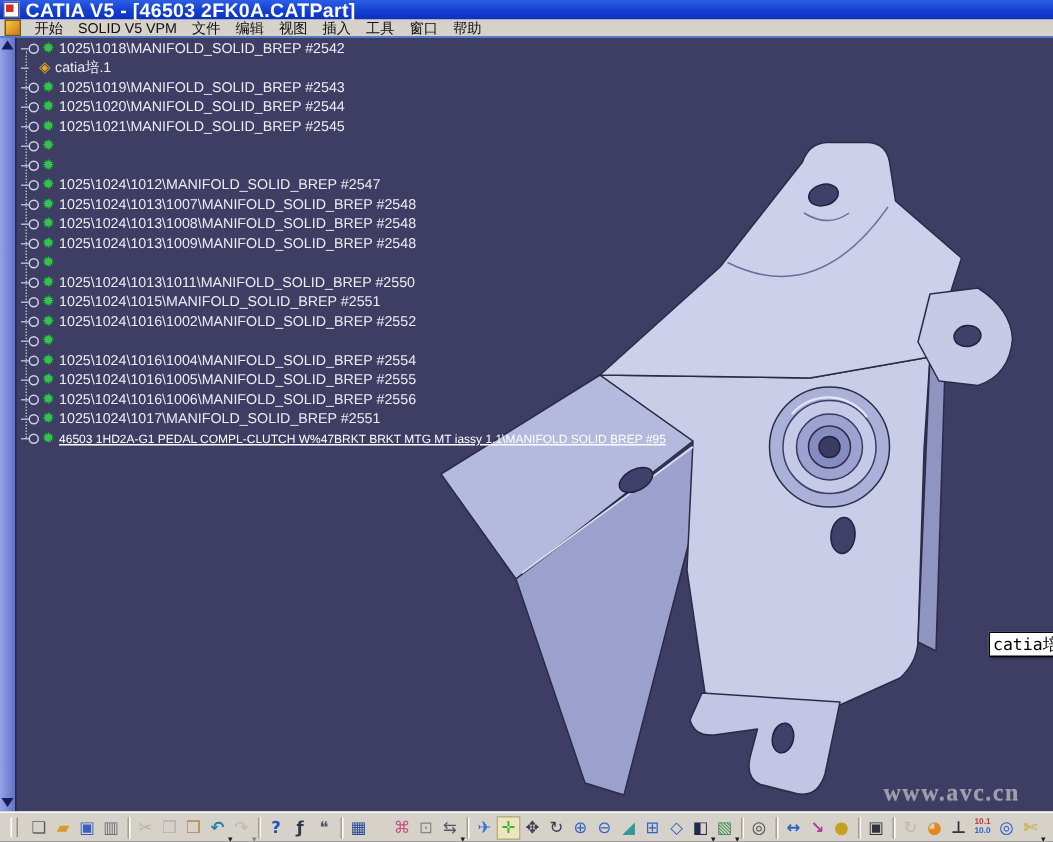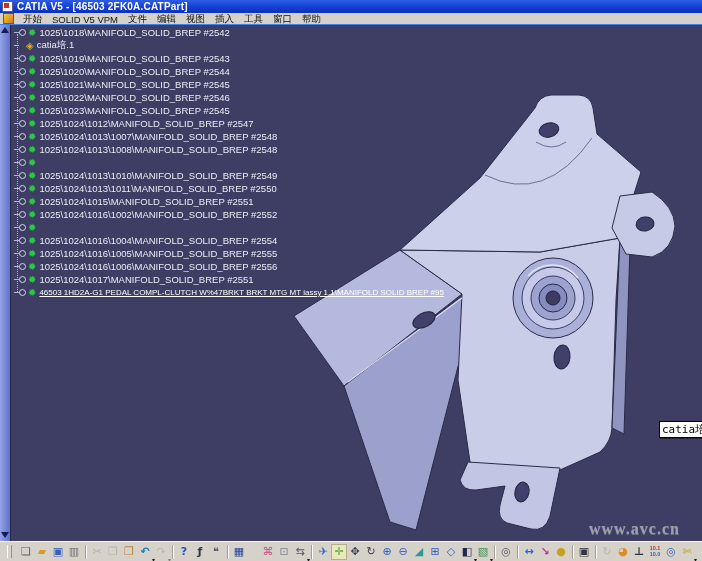--- a/index.html
+++ b/index.html
@@ -5,21 +5,21 @@
   html,body{margin:0;padding:0;}
   body{width:702px;height:561px;position:relative;overflow:hidden;background:#d6d2c9;
        font-family:"Liberation Sans",sans-serif;}
 
   
   .titlebar{position:absolute;left:0;top:0;width:702px;height:13px;
     background:linear-gradient(180deg,#2d5de6 0%,#1440d2 55%,#0b2fc0 100%);
     display:flex;align-items:center;padding-left:2px;box-sizing:border-box;}
   .app-icon{width:9px;height:9px;background:#fff;border:1px solid #5a5a8a;flex:none;position:relative;}
   .app-icon::after{content:"";position:absolute;left:1px;top:1px;width:5px;height:5px;background:#d03020;}
-  .title-text{color:#fff;font-size:10px;font-weight:bold;margin-left:4px;white-space:nowrap;letter-spacing:.2px;}
+  .title-text{color:#fff;font-size:13px;font-weight:bold;margin-left:4px;white-space:nowrap;letter-spacing:.2px;}
 
   
   .menubar{position:absolute;left:0;top:13px;width:702px;height:12px;background:#d6d2c9;
     border-bottom:1px solid #3b82f6;display:flex;align-items:flex-start;box-sizing:border-box;}
   .doc-icon{width:9px;height:9px;margin:0 4px 0 3px;flex:none;
     background:linear-gradient(135deg,#f7c63e,#d07a18);border:1px solid #7a5a10;}
   .menus{display:flex;align-items:center;}
   .menu-item{font-size:9.5px;color:#101010;padding:0 5px;white-space:nowrap;cursor:default;}
 
   
@@ -186,27 +186,25 @@
 
       <div class="trow">
         <span class="node"></span>
         <span class="ticon" style="color: rgb(53, 195, 77);">✹</span>
         <span class="tlabel">1025\1021\MANIFOLD_SOLID_BREP #2545</span>
       </div>
 
       <div class="trow">
         <span class="node"></span>
         <span class="ticon" style="color: rgb(53, 195, 77);">✹</span>
-        <span class="tlabel">1025\1022\MANIFOLD_SOLID_BREP #2546</span>
-      </div>
-
-      <div class="trow">
-        <span class="node"></span>
-        <span class="ticon" style="color: rgb(53, 195, 77);">✹</span>
-        <span class="tlabel">1025\1023\MANIFOLD_SOLID_BREP #2545</span>
+      </div>
+
+      <div class="trow">
+        <span class="node"></span>
+        <span class="ticon" style="color: rgb(53, 195, 77);">✹</span>
       </div>
 
       <div class="trow">
         <span class="node"></span>
         <span class="ticon" style="color: rgb(53, 195, 77);">✹</span>
         <span class="tlabel">1025\1024\1012\MANIFOLD_SOLID_BREP #2547</span>
       </div>
 
       <div class="trow">
         <span class="node"></span>
@@ -216,26 +214,26 @@
 
       <div class="trow">
         <span class="node"></span>
         <span class="ticon" style="color: rgb(53, 195, 77);">✹</span>
         <span class="tlabel">1025\1024\1013\1008\MANIFOLD_SOLID_BREP #2548</span>
       </div>
 
       <div class="trow">
         <span class="node"></span>
         <span class="ticon" style="color: rgb(53, 195, 77);">✹</span>
-      </div>
-
-      <div class="trow">
-        <span class="node"></span>
-        <span class="ticon" style="color: rgb(53, 195, 77);">✹</span>
-        <span class="tlabel">1025\1024\1013\1010\MANIFOLD_SOLID_BREP #2549</span>
+        <span class="tlabel">1025\1024\1013\1009\MANIFOLD_SOLID_BREP #2548</span>
+      </div>
+
+      <div class="trow">
+        <span class="node"></span>
+        <span class="ticon" style="color: rgb(53, 195, 77);">✹</span>
       </div>
 
       <div class="trow">
         <span class="node"></span>
         <span class="ticon" style="color: rgb(53, 195, 77);">✹</span>
         <span class="tlabel">1025\1024\1013\1011\MANIFOLD_SOLID_BREP #2550</span>
       </div>
 
       <div class="trow">
         <span class="node"></span>

